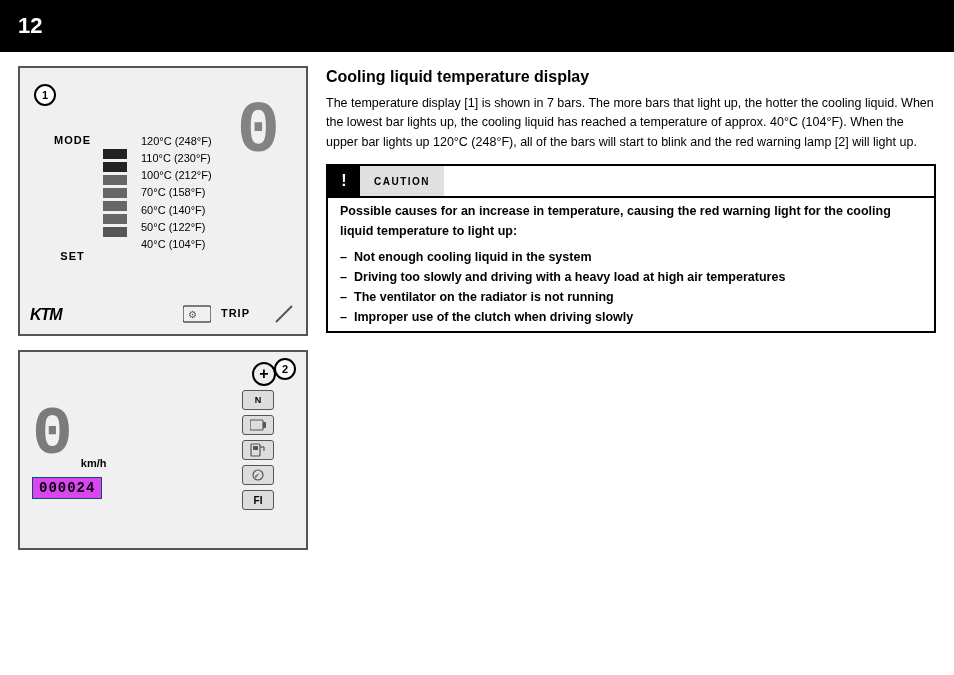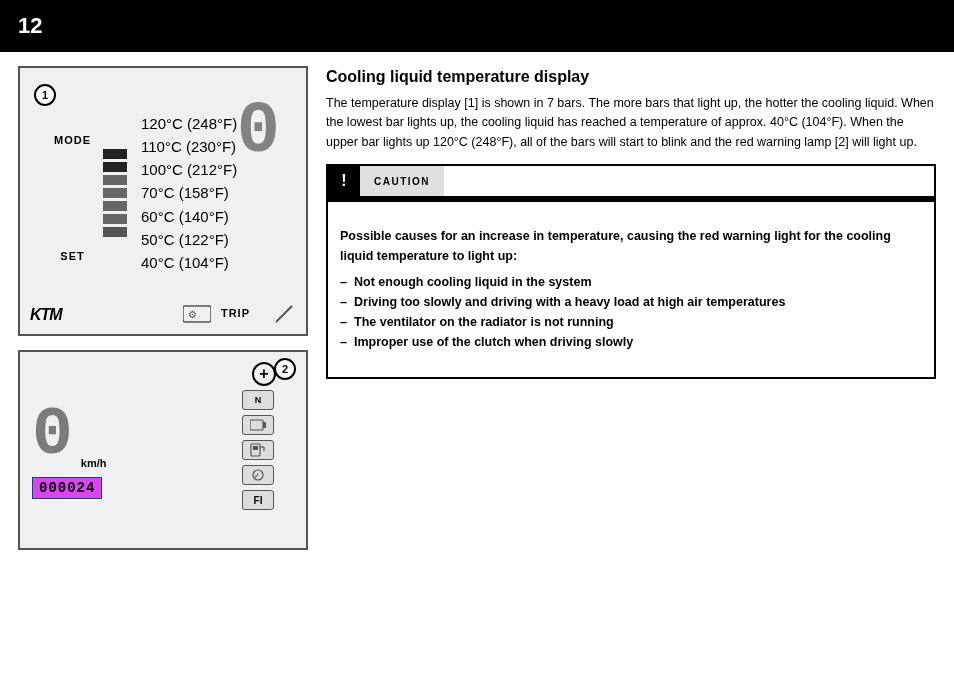--- a/index.html
+++ b/index.html
@@ -123,21 +123,21 @@
       background: #555;
     }
 
     .bar.dark { background: #222; }
     .bar.medium { background: #666; }
 
     .temp-labels {
       display: flex;
       flex-direction: column;
       justify-content: space-around;
-      font-size: 15px;
+      font-size: 11px;
       line-height: 1.55;
       margin-top: 10px;
     }
 
     .big-digit {
       position: absolute;
       right: 16px;
       top: 18px;
       font-size: 72px;
       font-weight: 900;
@@ -328,22 +328,22 @@
       border: 2px solid #000;
       margin-bottom: 10px;
     }
 
     .caution-header-row {
       display: flex;
       align-items: stretch;
     }
 
     .caution-body-row {
-      padding: 25px 12px;
-      border-top: 6px solid #000000;
+      padding: 4px 12px;
+      border-top: 2px solid #000000;
     }
   </style>
 </head>
 <body>
 
 <div class="page-header">
   <div class="page-number">12</div>
 </div>
 
 <div class="main-content">

